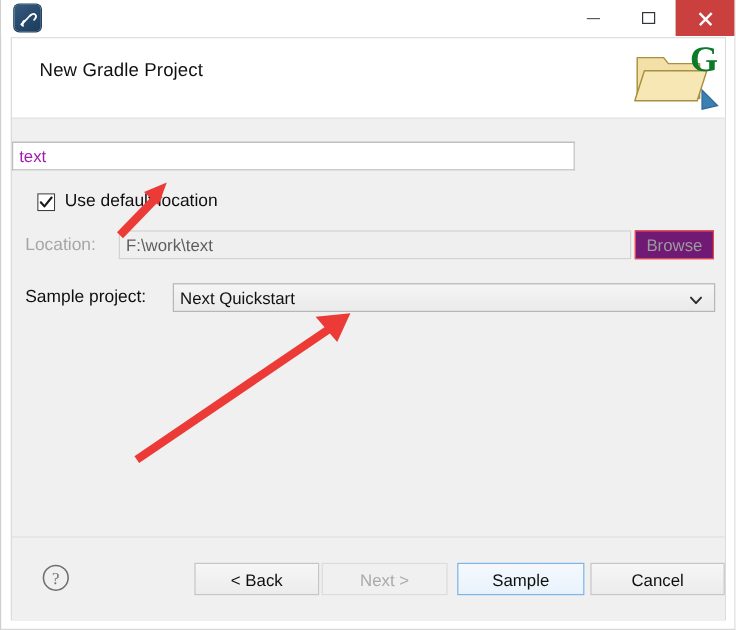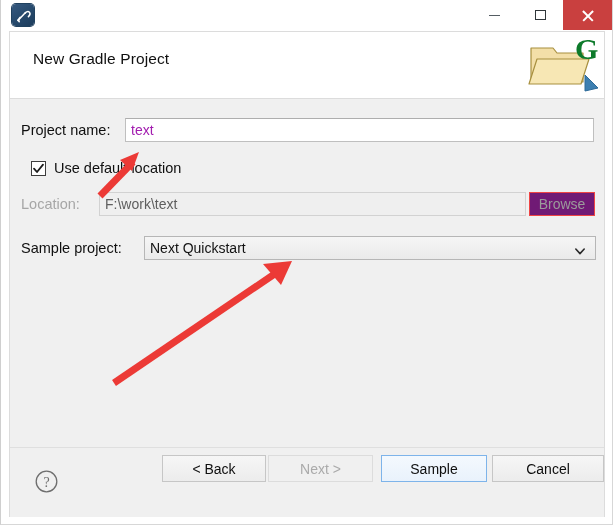--- a/index.html
+++ b/index.html
@@ -245,21 +245,21 @@
   }
   .help-icon {
     position: absolute;
     left: 25px;
     top: 22px;
     width: 23px;
     height: 23px;
   }
   .btn {
     position: absolute;
-    top: 7px;
+    top: 21px;
     height: 27px;
     box-sizing: border-box;
     background: linear-gradient(180deg, #f6f6f6 0%, #ececec 100%);
     border: 1px solid #c6c6c6;
     font-size: 14px;
     color: #0f0f0f;
     font-family: "Liberation Sans", sans-serif;
     display: flex;
     align-items: center;
     justify-content: center;
@@ -332,21 +332,20 @@
 
           <path d="M58 56 L58 40 L71 53 Z" fill="#3c7fb1"></path>
           <path d="M58 56 L58 40 L71 53 Z" fill="none" stroke="#2d6a98" stroke-width="1"></path>
         </svg>
       </div>
     </div>
 
     <div class="content">
 
       <div class="row row-name">
-        <span class="field-label lbl-project-name">Project name:</span>
         <input class="text-input input-project-name" type="text" value="text" style="">
       </div>
 
       <div class="row row-checkbox">
         <span style="margin-left:21px;display:inline-flex;align-items:center;">
           <svg width="15" height="15" viewBox="0 0 15 15">
             <rect x="0.5" y="0.5" width="14" height="14" fill="#ffffff" stroke="#3d3d3d" stroke-width="1"></rect>
             <path d="M3 7.6 L6 11 L12 3.6" fill="none" stroke="#1b1b1b" stroke-width="1.8" stroke-linecap="round" stroke-linejoin="round"></path>
           </svg>
         </span>

